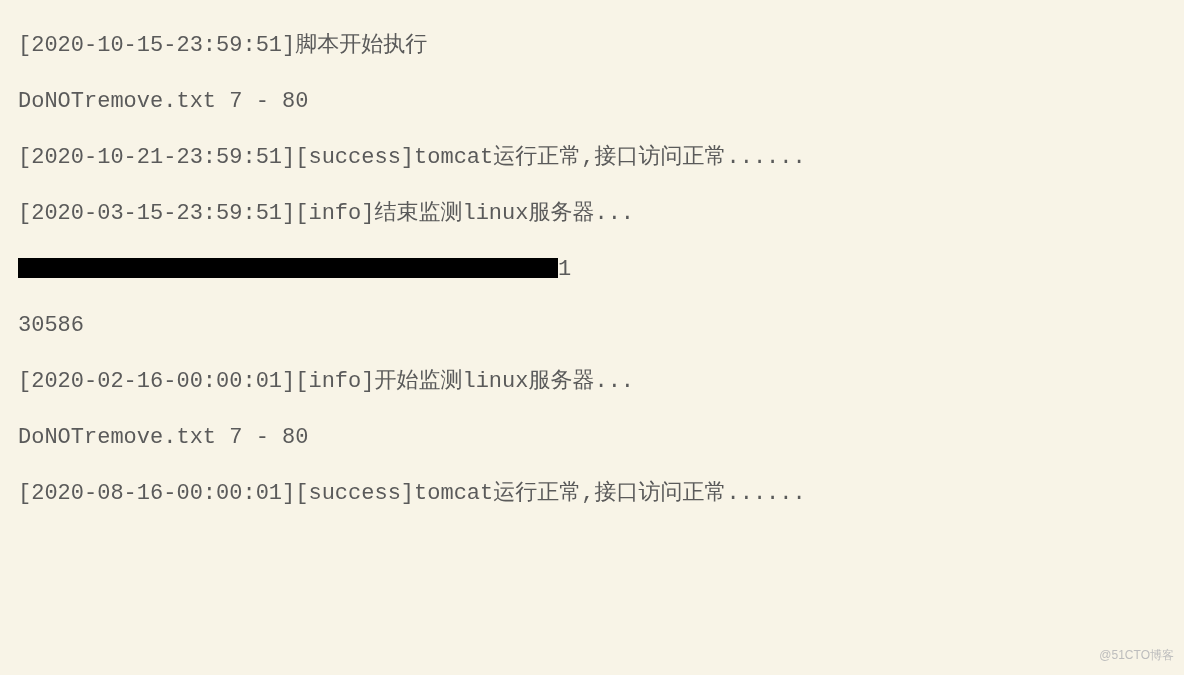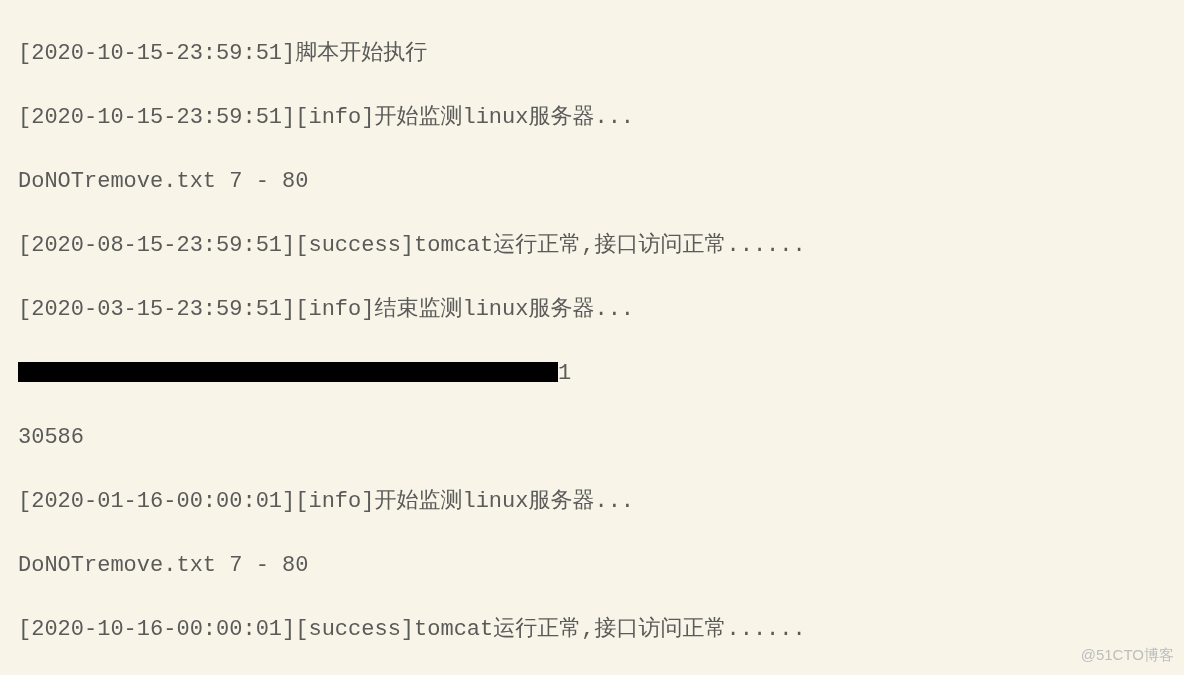--- a/index.html
+++ b/index.html
@@ -14,55 +14,53 @@
     color:#5a5a5a;
     overflow:hidden;
     position:relative;
   }
   .term{
     padding:4px 8px 0 18px;
     white-space:pre;
   }
   .line{
     display:block;
-    margin-top:8px;
   }
   .redact{
     display:inline-block;
     background:#000;
     height:20px;
     vertical-align:middle;
     margin-top:-3px;
   }
   .r1{width:540px;}
   .tail{color:#5a5a5a;}
   .watermark{
     position:absolute;
     right:10px;
     bottom:6px;
     font-family:Arial,Helvetica,sans-serif;
-    font-size:15px;
+    font-size:12px;
     color:#bdbdbd;
     letter-spacing:0;
   }
 </style>
 </head>
 <body>
 
 <div class="term">
 <span class="line">[2020-10-15-23:59:51]脚本开始执行</span>
-<span class="line">[2020-10-15-23:59:51][info]开始监测linux服务器...</span>
 <span class="line">DoNOTremove.txt 7 - 80</span>
-<span class="line">[2020-08-15-23:59:51][success]tomcat运行正常,接口访问正常......</span>
+<span class="line">[2020-10-21-23:59:51][success]tomcat运行正常,接口访问正常......</span>
 <span class="line">[2020-03-15-23:59:51][info]结束监测linux服务器...</span>
 <span class="line"><span class="redact r1"></span><span class="tail">1</span></span>
 <span class="line">30586</span>
-<span class="line">[2020-01-16-00:00:01][info]开始监测linux服务器...</span>
+<span class="line">[2020-02-16-00:00:01][info]开始监测linux服务器...</span>
 <span class="line">DoNOTremove.txt 7 - 80</span>
-<span class="line">[2020-10-16-00:00:01][success]tomcat运行正常,接口访问正常......</span>
+<span class="line">[2020-08-16-00:00:01][success]tomcat运行正常,接口访问正常......</span>
 
 
 
 
 
 
 
 
 
 

